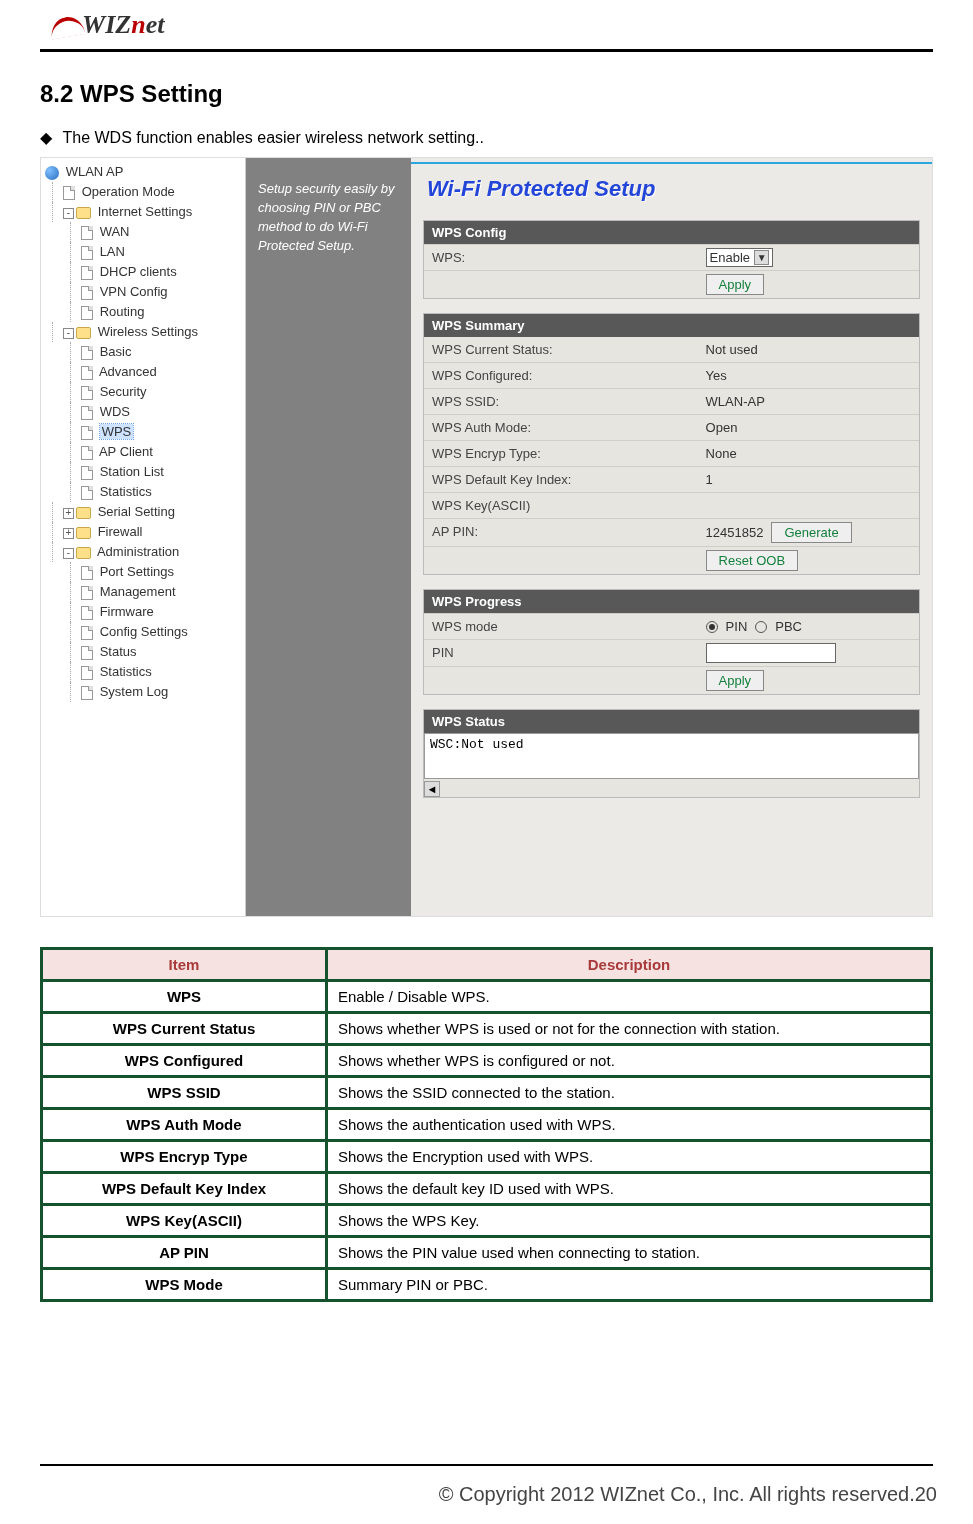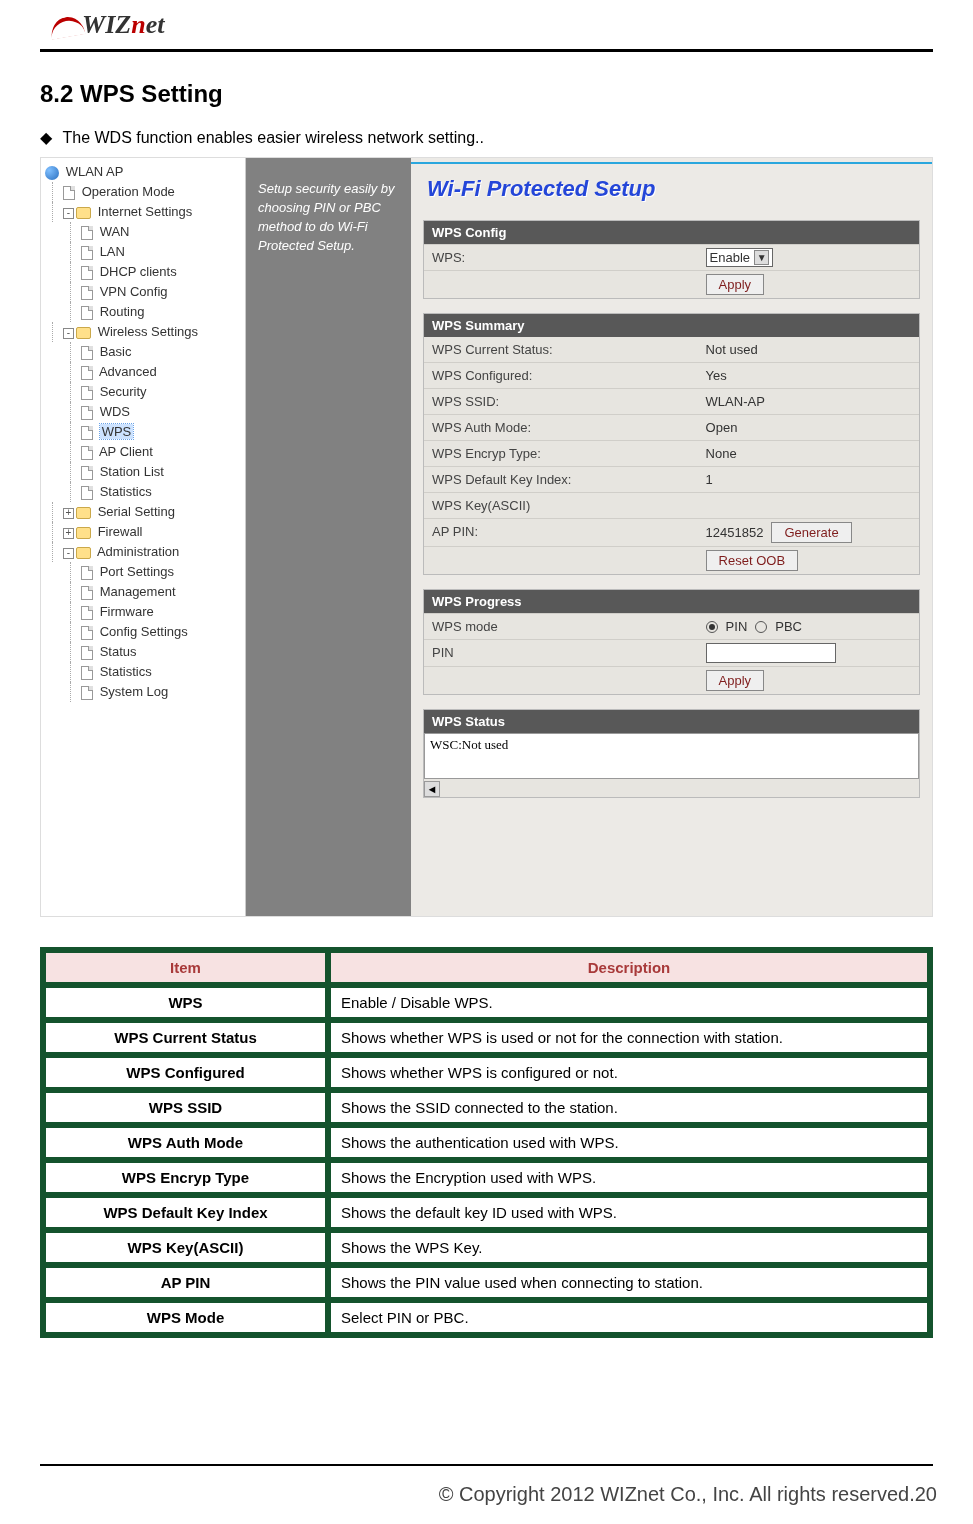--- a/index.html
+++ b/index.html
@@ -61,32 +61,32 @@
   .tip-col { width: 165px; background: #818181; color: #fff; padding: 21px 12px 0 12px; font-style: italic; font-size: 13px; line-height: 19px;}
   .main-col { flex:1; background: #eceae6; padding: 4px 12px 12px 12px; overflow:hidden; position:relative;}
   .top-line { height:2px; background:#2aa7de; margin: 0 -12px 6px -12px;}
   .page-title { color:#2446d8; font-weight:bold; font-size:22px; font-style:italic; padding: 6px 4px 18px 4px; text-shadow:1px 1px 0 #fff;}
   .panel { border:1px solid #bbb; margin-bottom:14px; background:#e7e5e0;}
   .panel .ph { background:#585858; color:#fff; font-weight:bold; font-size:13px; padding:4px 8px;}
   .frow { display:flex; border-top:1px solid #d0cec9;gap:36px;}
   .frow:first-of-type{border-top:none;}
   .fl { width: 48%; padding:5px 8px; color:#444;}
   .fr { flex:1; padding:3px 8px; color:#333; display:flex; align-items:center; gap:8px;}
-  .btn { background:#efefef; border:1px solid #888; padding:2px 12px; font-size:13px; color:#7f1d1d;}
+  .btn { background:#efefef; border:1px solid #888; padding:2px 12px; font-size:13px; color:#15803d;}
   .sel-box { background:#fff; border:1px solid #666; padding:1px 3px; display:inline-flex; align-items:center; gap:4px;}
   .sel-box .caret{ width:15px;height:15px;background:#ddd;border:1px solid #888;display:inline-flex;align-items:center;justify-content:center;font-size:10px;}
   .txtin { background:#fff;border:1px solid #666;height:20px;width:130px;}
   .radio { width:12px;height:12px;border:1px solid #555;border-radius:50%;display:inline-flex;align-items:center;justify-content:center;}
   .radio.on::after{content:"";width:6px;height:6px;background:#333;border-radius:50%;}
-  .status-box { background:#fff;border:1px solid #999; padding:3px 5px; font-family: Liberation Serif, serif; font-size:13px; height:46px;}
+  .status-box { background:#fff;border:1px solid #999; padding:3px 5px; font-family: Liberation Mono, monospace; font-size:13px; height:46px;}
   .scroll-l { width:16px;height:16px;background:#ddd;border:1px solid #999;display:inline-flex;align-items:center;justify-content:center;font-size:11px;margin-top:2px;}
 
   
   .desc-tbl { width:100%; border-collapse: collapse; margin-top: 30px; font-size: 15px;}
-  .desc-tbl th, .desc-tbl td { border:6px solid #14532d; padding:6px 10px;}
+  .desc-tbl th, .desc-tbl td { border:3px solid #14532d; padding:6px 10px;}
   .desc-tbl thead th { background:#f7e2e2; color:#a83a3a; font-weight:bold; text-align:center;}
   .desc-tbl tbody th { background:#fff; font-weight:bold; text-align:center; width: 285px;}
   .desc-tbl tbody td { background:#fff;}
 
   .footer { position:absolute; bottom:18px; left:40px; right:36px; display:flex; justify-content:flex-end; font-size:20px; color:#444;}
 </style>
 </head>
 <body>
 
 <div class="page">
@@ -285,21 +285,21 @@
         <tr>
           <th>WPS Key(ASCII)</th>
           <td>Shows the WPS Key.</td>
         </tr>
         <tr>
           <th>AP PIN</th>
           <td>Shows the PIN value used when connecting to station.</td>
         </tr>
         <tr>
           <th>WPS Mode</th>
-          <td>Select PIN or PBC.</td>
+          <td>Summary PIN or PBC.</td>
         </tr>
       </tbody>
   </table>
 </div>
 
 <hr class="hr-thin" style="position:absolute;bottom:50px;left:40px;right:40px;">
 <div class="footer">
   <span>© Copyright 2012 WIZnet Co., Inc. All rights reserved.</span>
   <span>20</span>
 </div>

